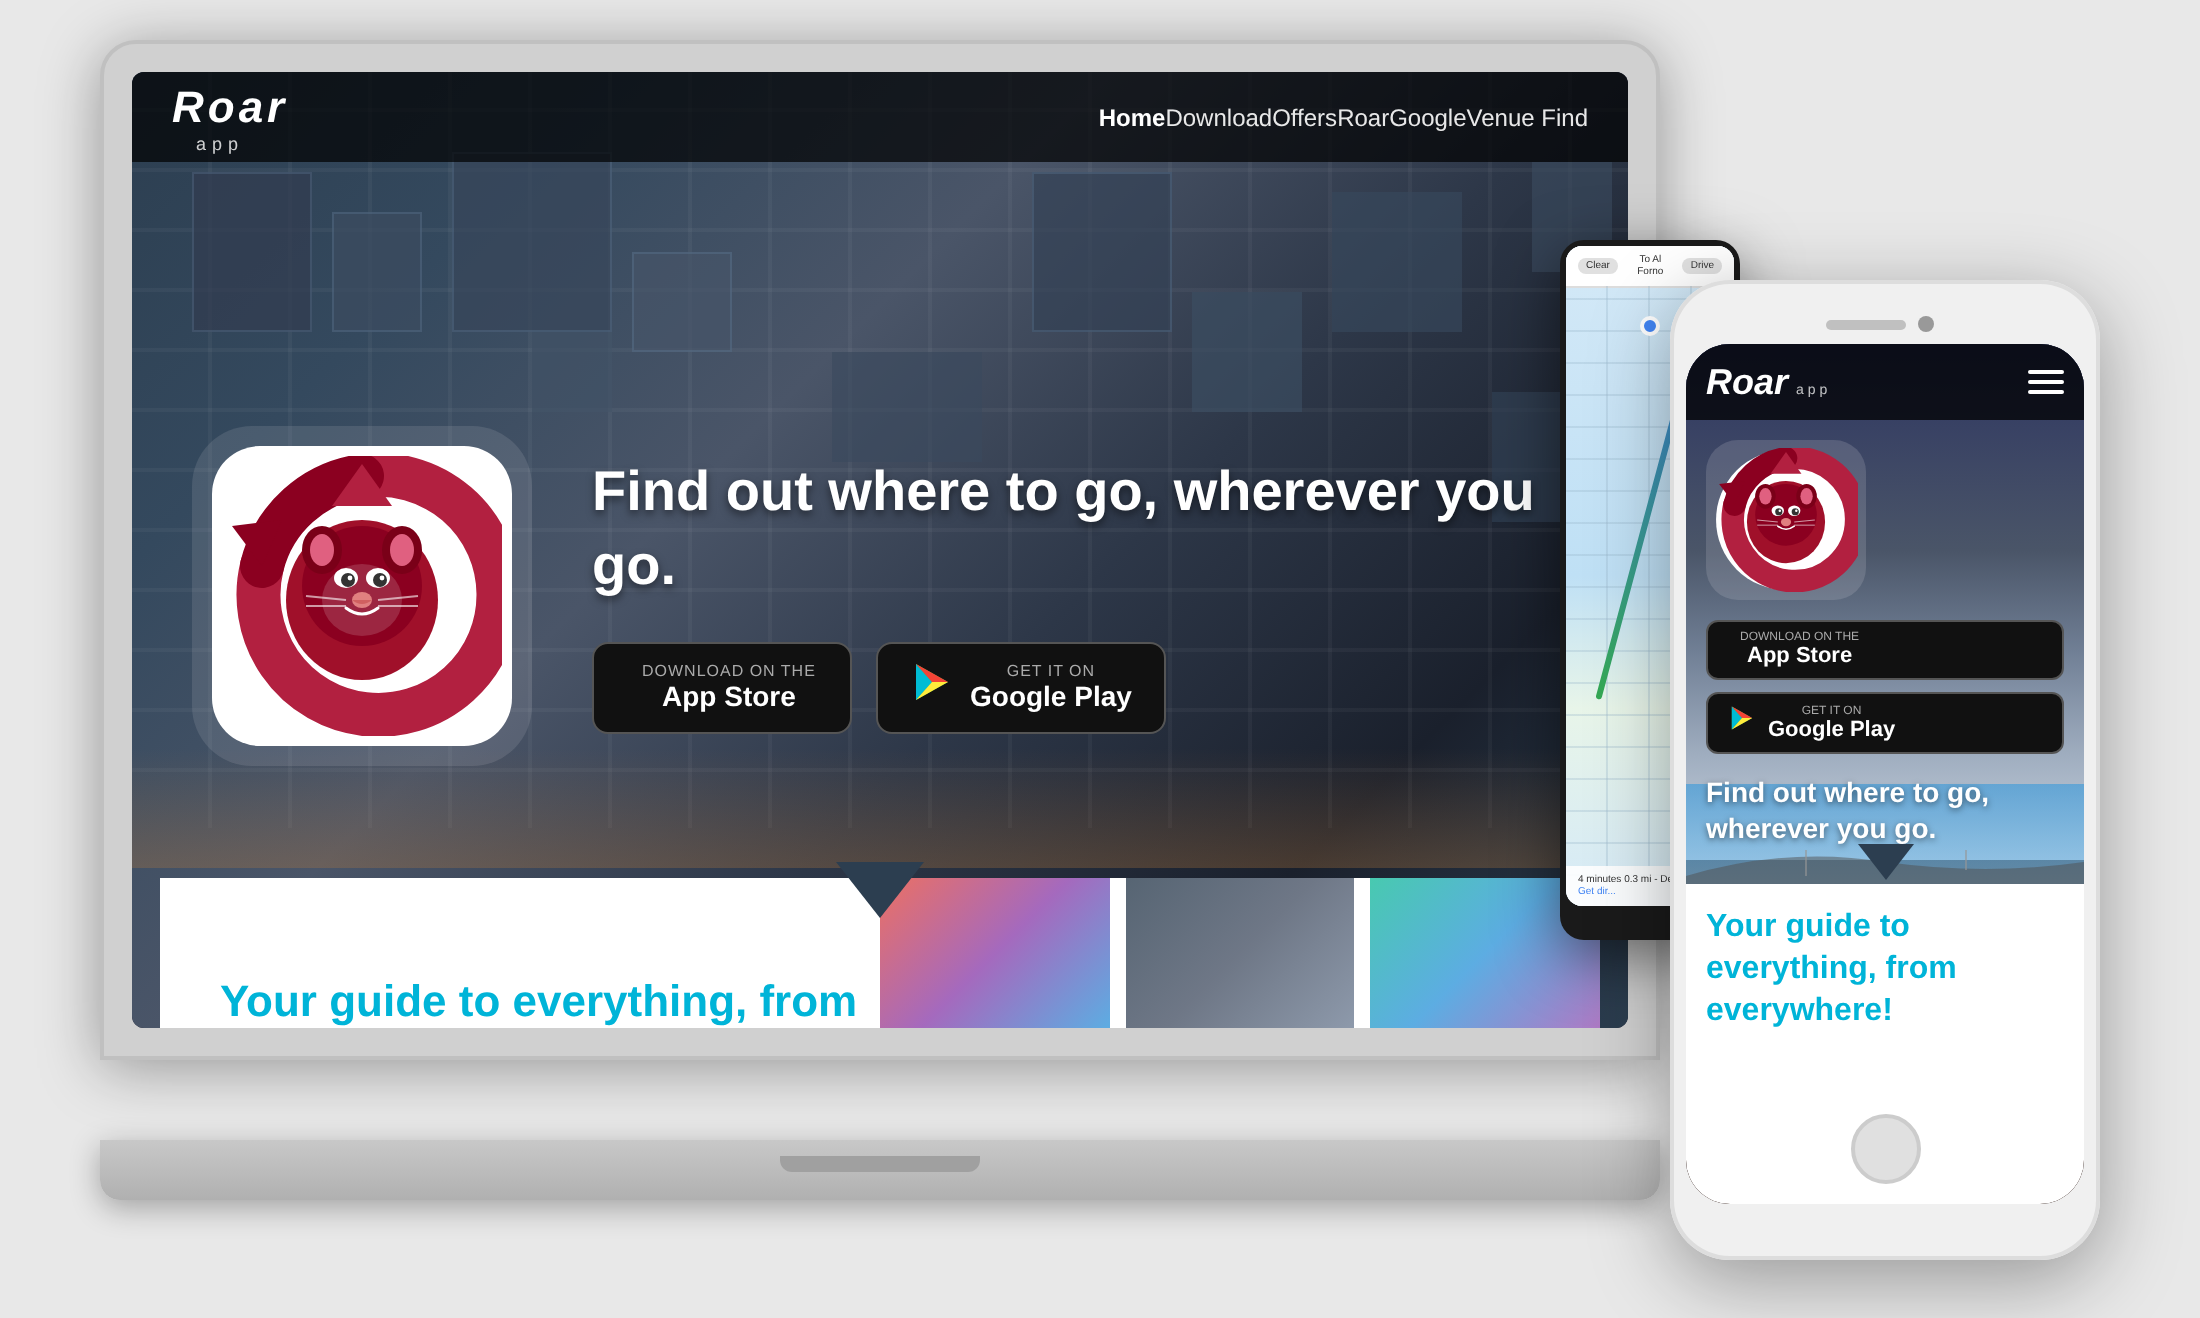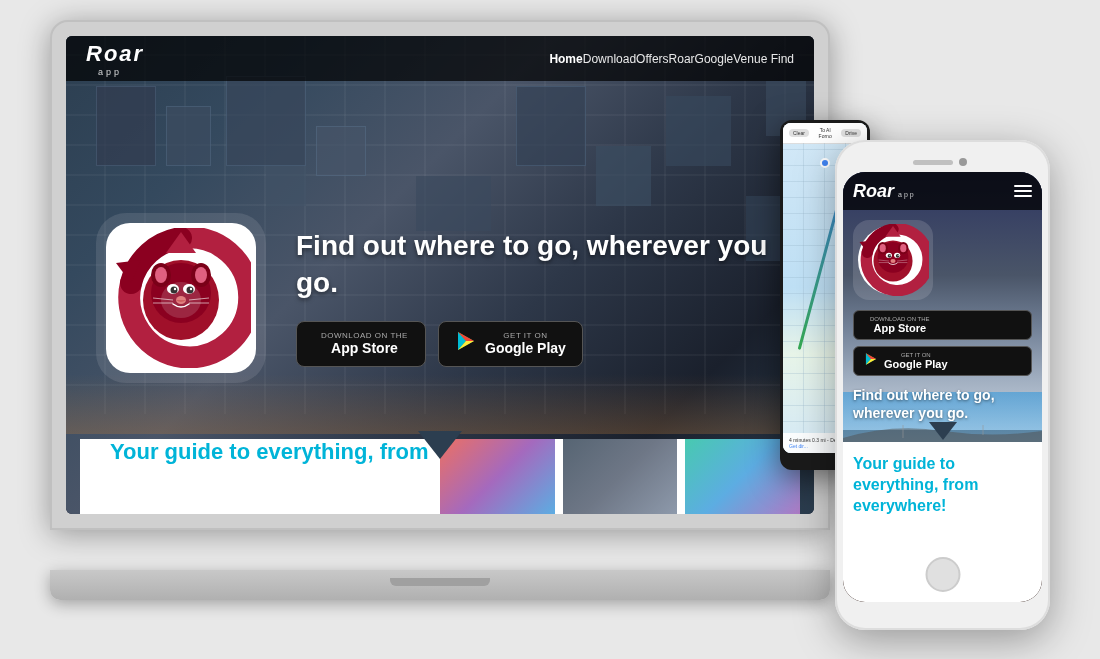--- a/index.html
+++ b/index.html
@@ -196,21 +196,21 @@
       color: white;
     }
 
     
     .laptop-lower {
       position: absolute;
       bottom: 0; left: 14px; right: 14px;
       height: 75px;
       background: white;
       display: flex;
-      align-items: flex-start;
+      align-items: flex-end;
       padding: 0 30px;
       overflow: hidden;
     }
 
     .lower-headline {
       font-size: 22px;
       font-weight: bold;
       color: #00b4d8;
       line-height: 1.2;
     }

